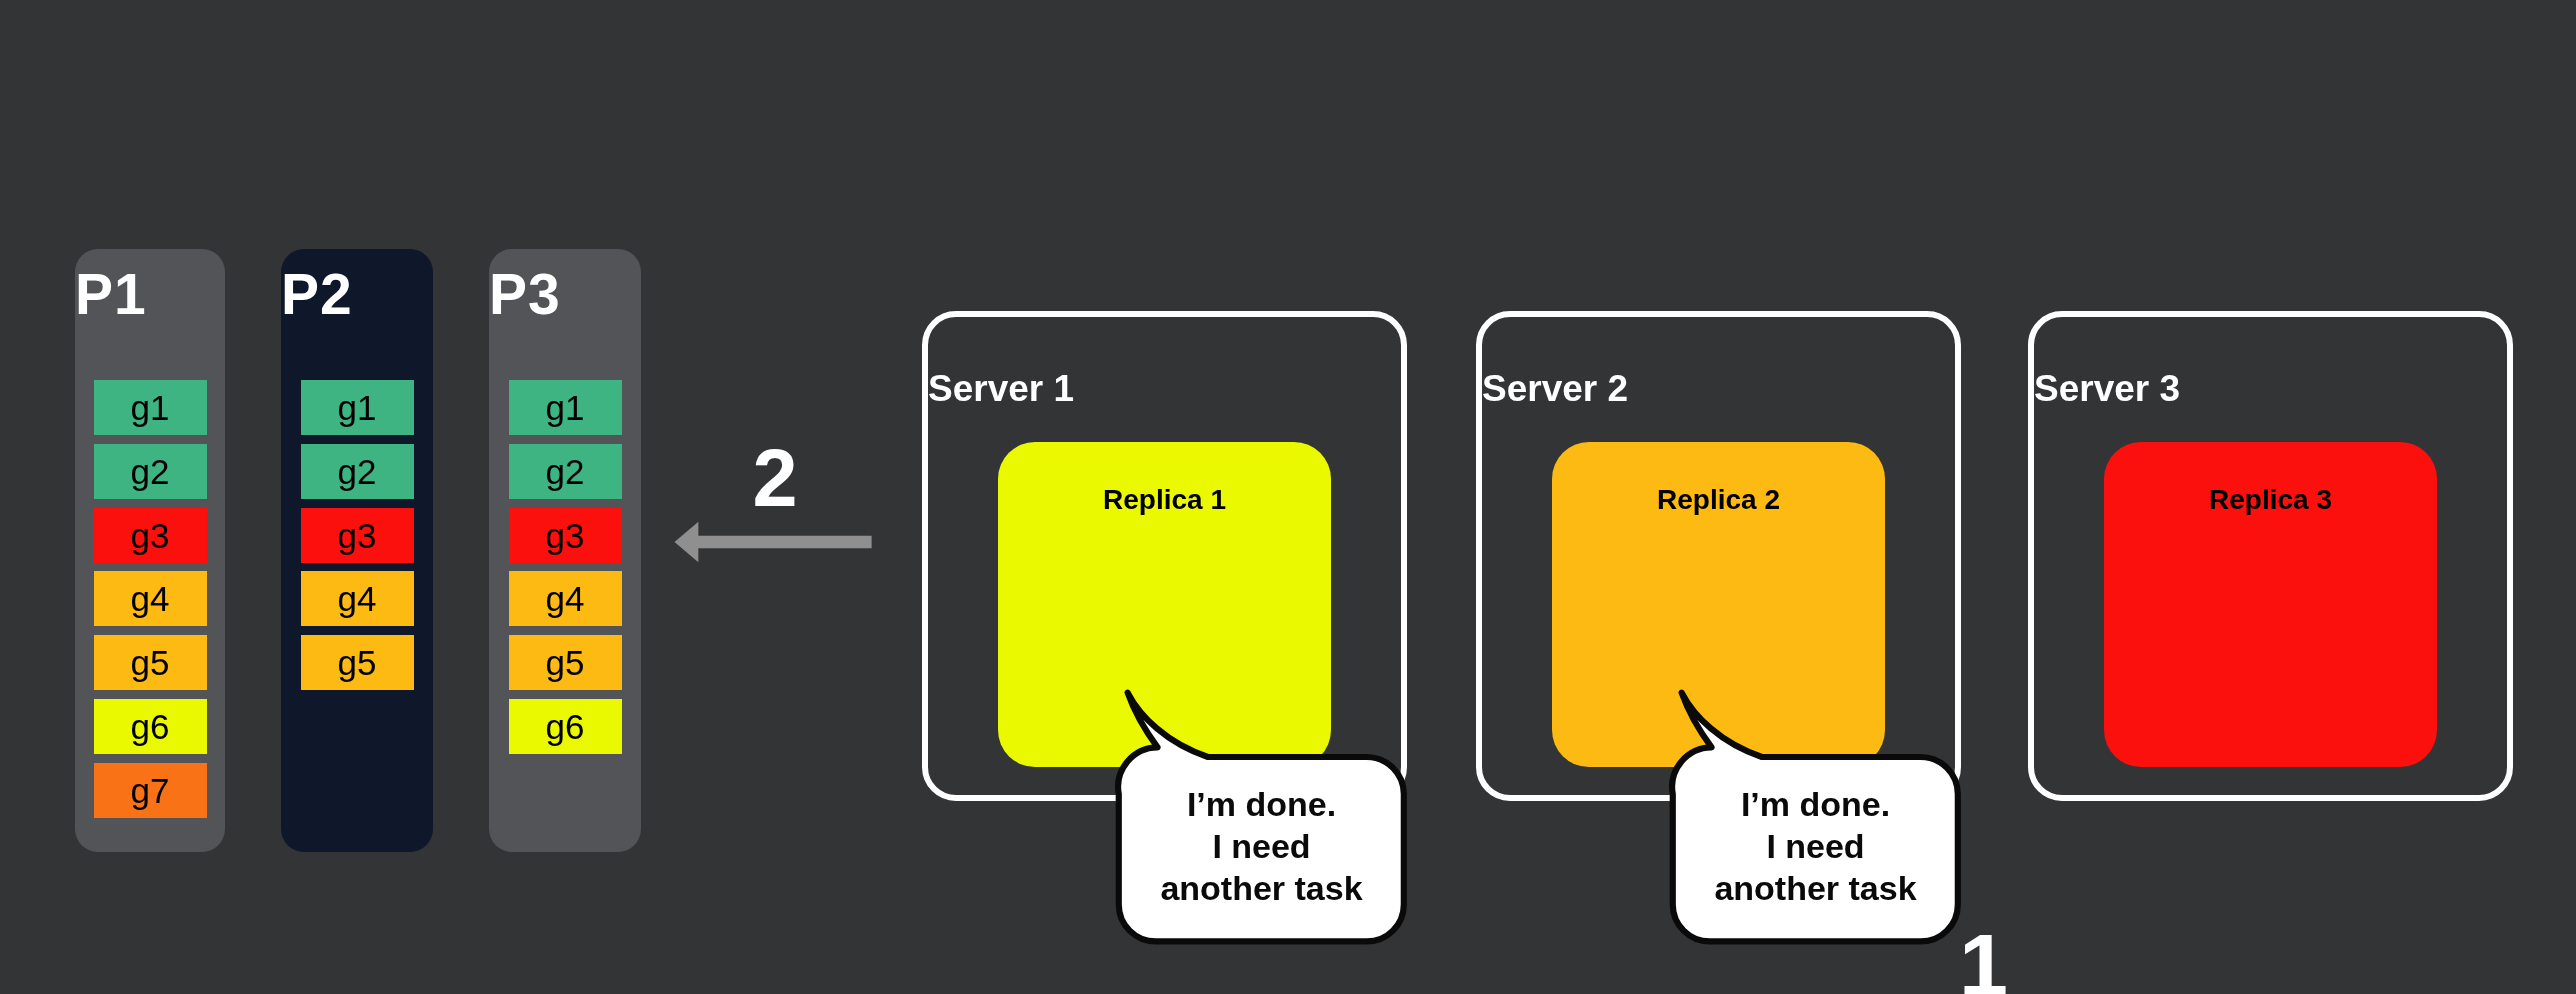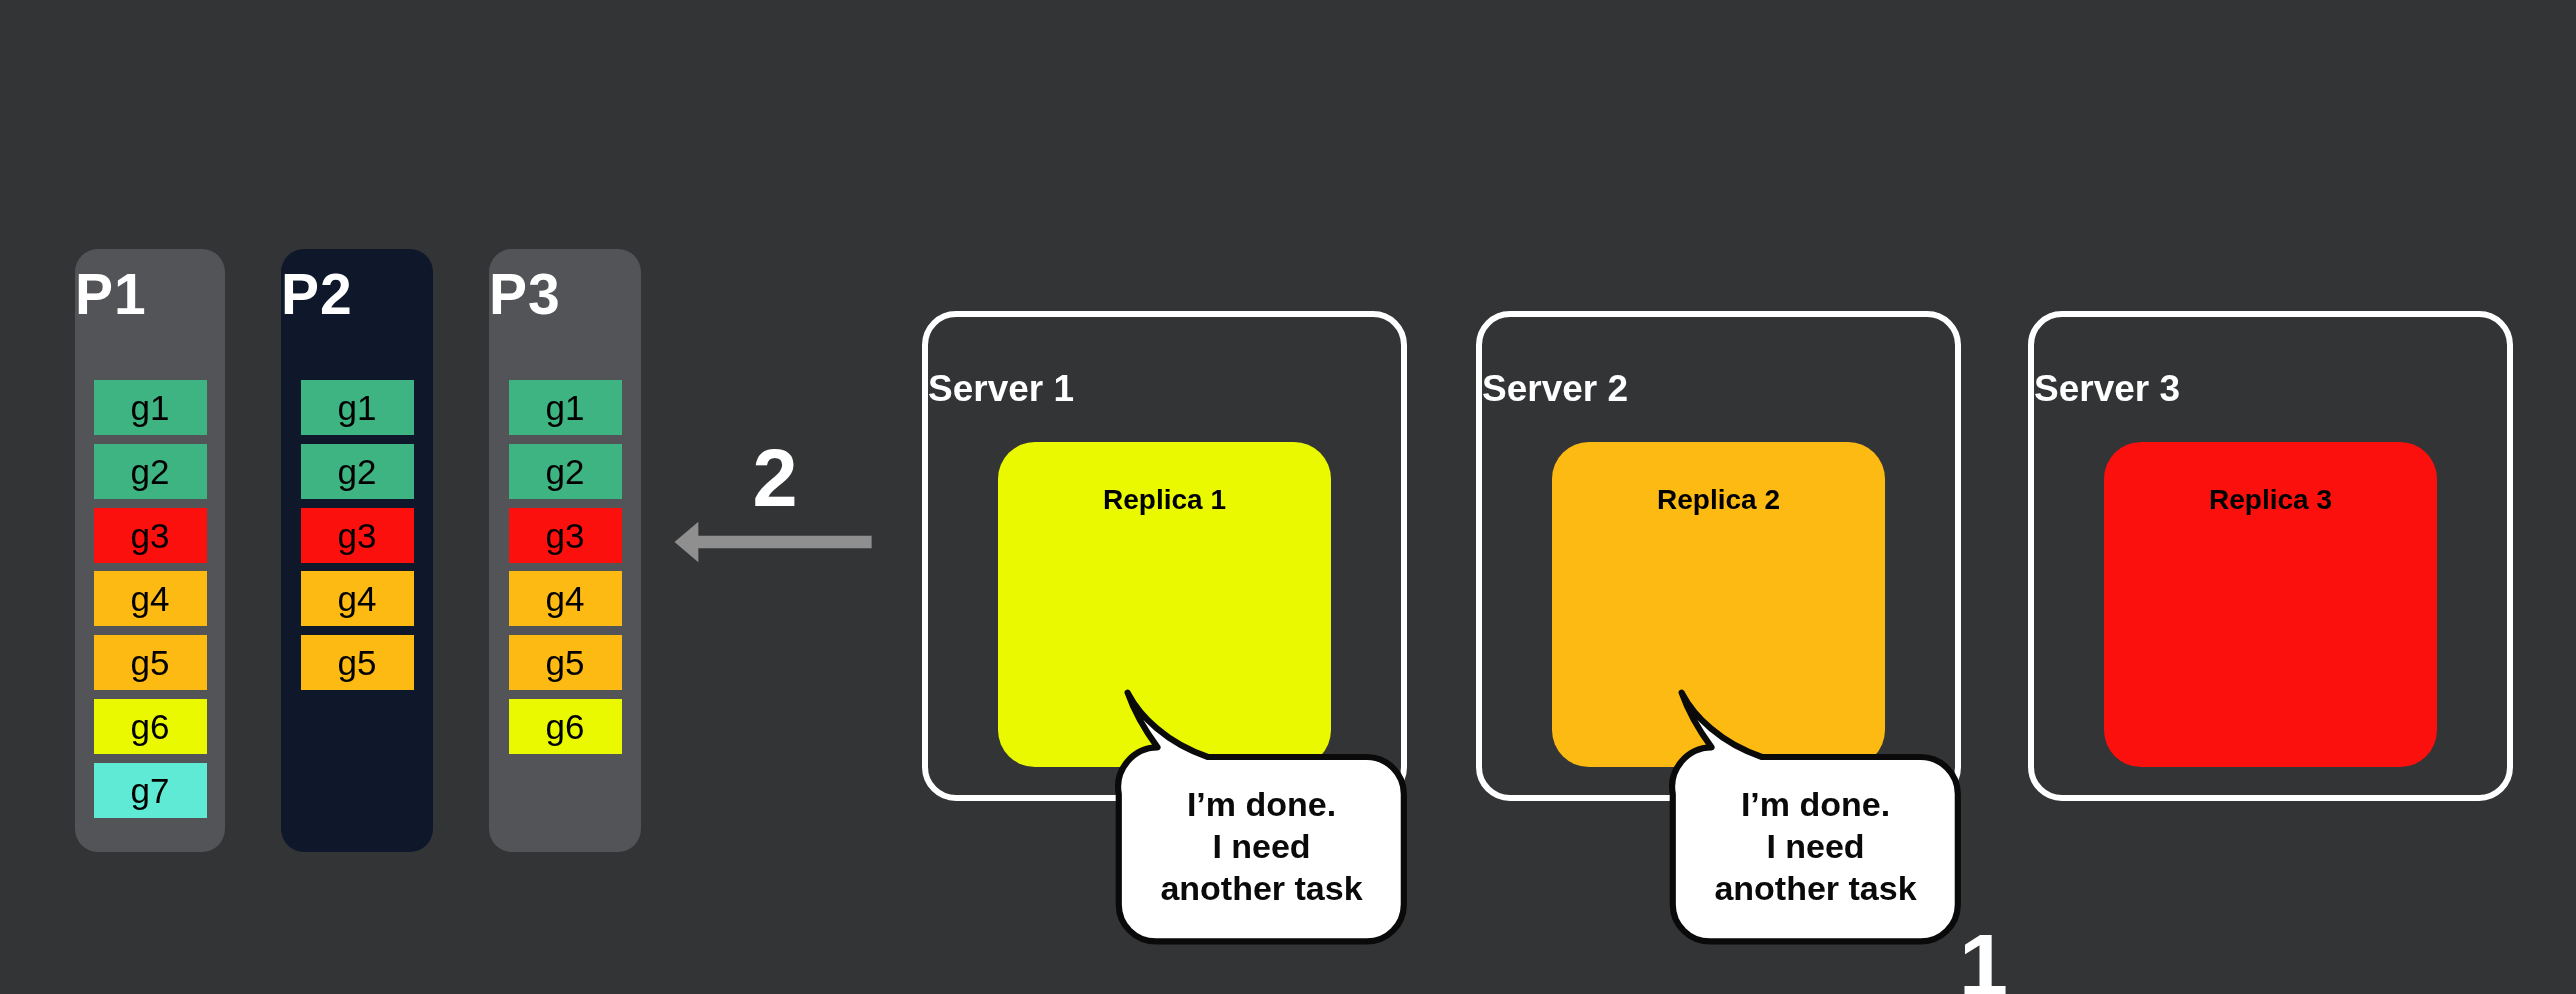--- a/index.html
+++ b/index.html
@@ -127,21 +127,21 @@
 
   <div class="column" style="left: 75px; width: 150px; background-color: rgb(82, 84, 88);">
     <div class="col-title">P1</div>
     <div class="tasks">
       <div class="task" style="background-color: rgb(62, 180, 130);">g1</div>
       <div class="task" style="background-color: rgb(62, 180, 130);">g2</div>
       <div class="task" style="background-color: rgb(251, 16, 13);">g3</div>
       <div class="task" style="background-color: rgb(252, 186, 18);">g4</div>
       <div class="task" style="background-color: rgb(252, 186, 18);">g5</div>
       <div class="task" style="background-color: rgb(234, 249, 0);">g6</div>
-      <div class="task" style="background-color: #5eead4;">g7</div>
+      <div class="task" style="background-color: #f97316;">g7</div>
     </div>
   </div>
 
   <div class="column" style="left: 281px; width: 152px; background-color: #0f172a;">
     <div class="col-title">P2</div>
     <div class="tasks">
       <div class="task" style="background-color: rgb(62, 180, 130);">g1</div>
       <div class="task" style="background-color: rgb(62, 180, 130);">g2</div>
       <div class="task" style="background-color: rgb(251, 16, 13);">g3</div>
       <div class="task" style="background-color: rgb(252, 186, 18);">g4</div>

